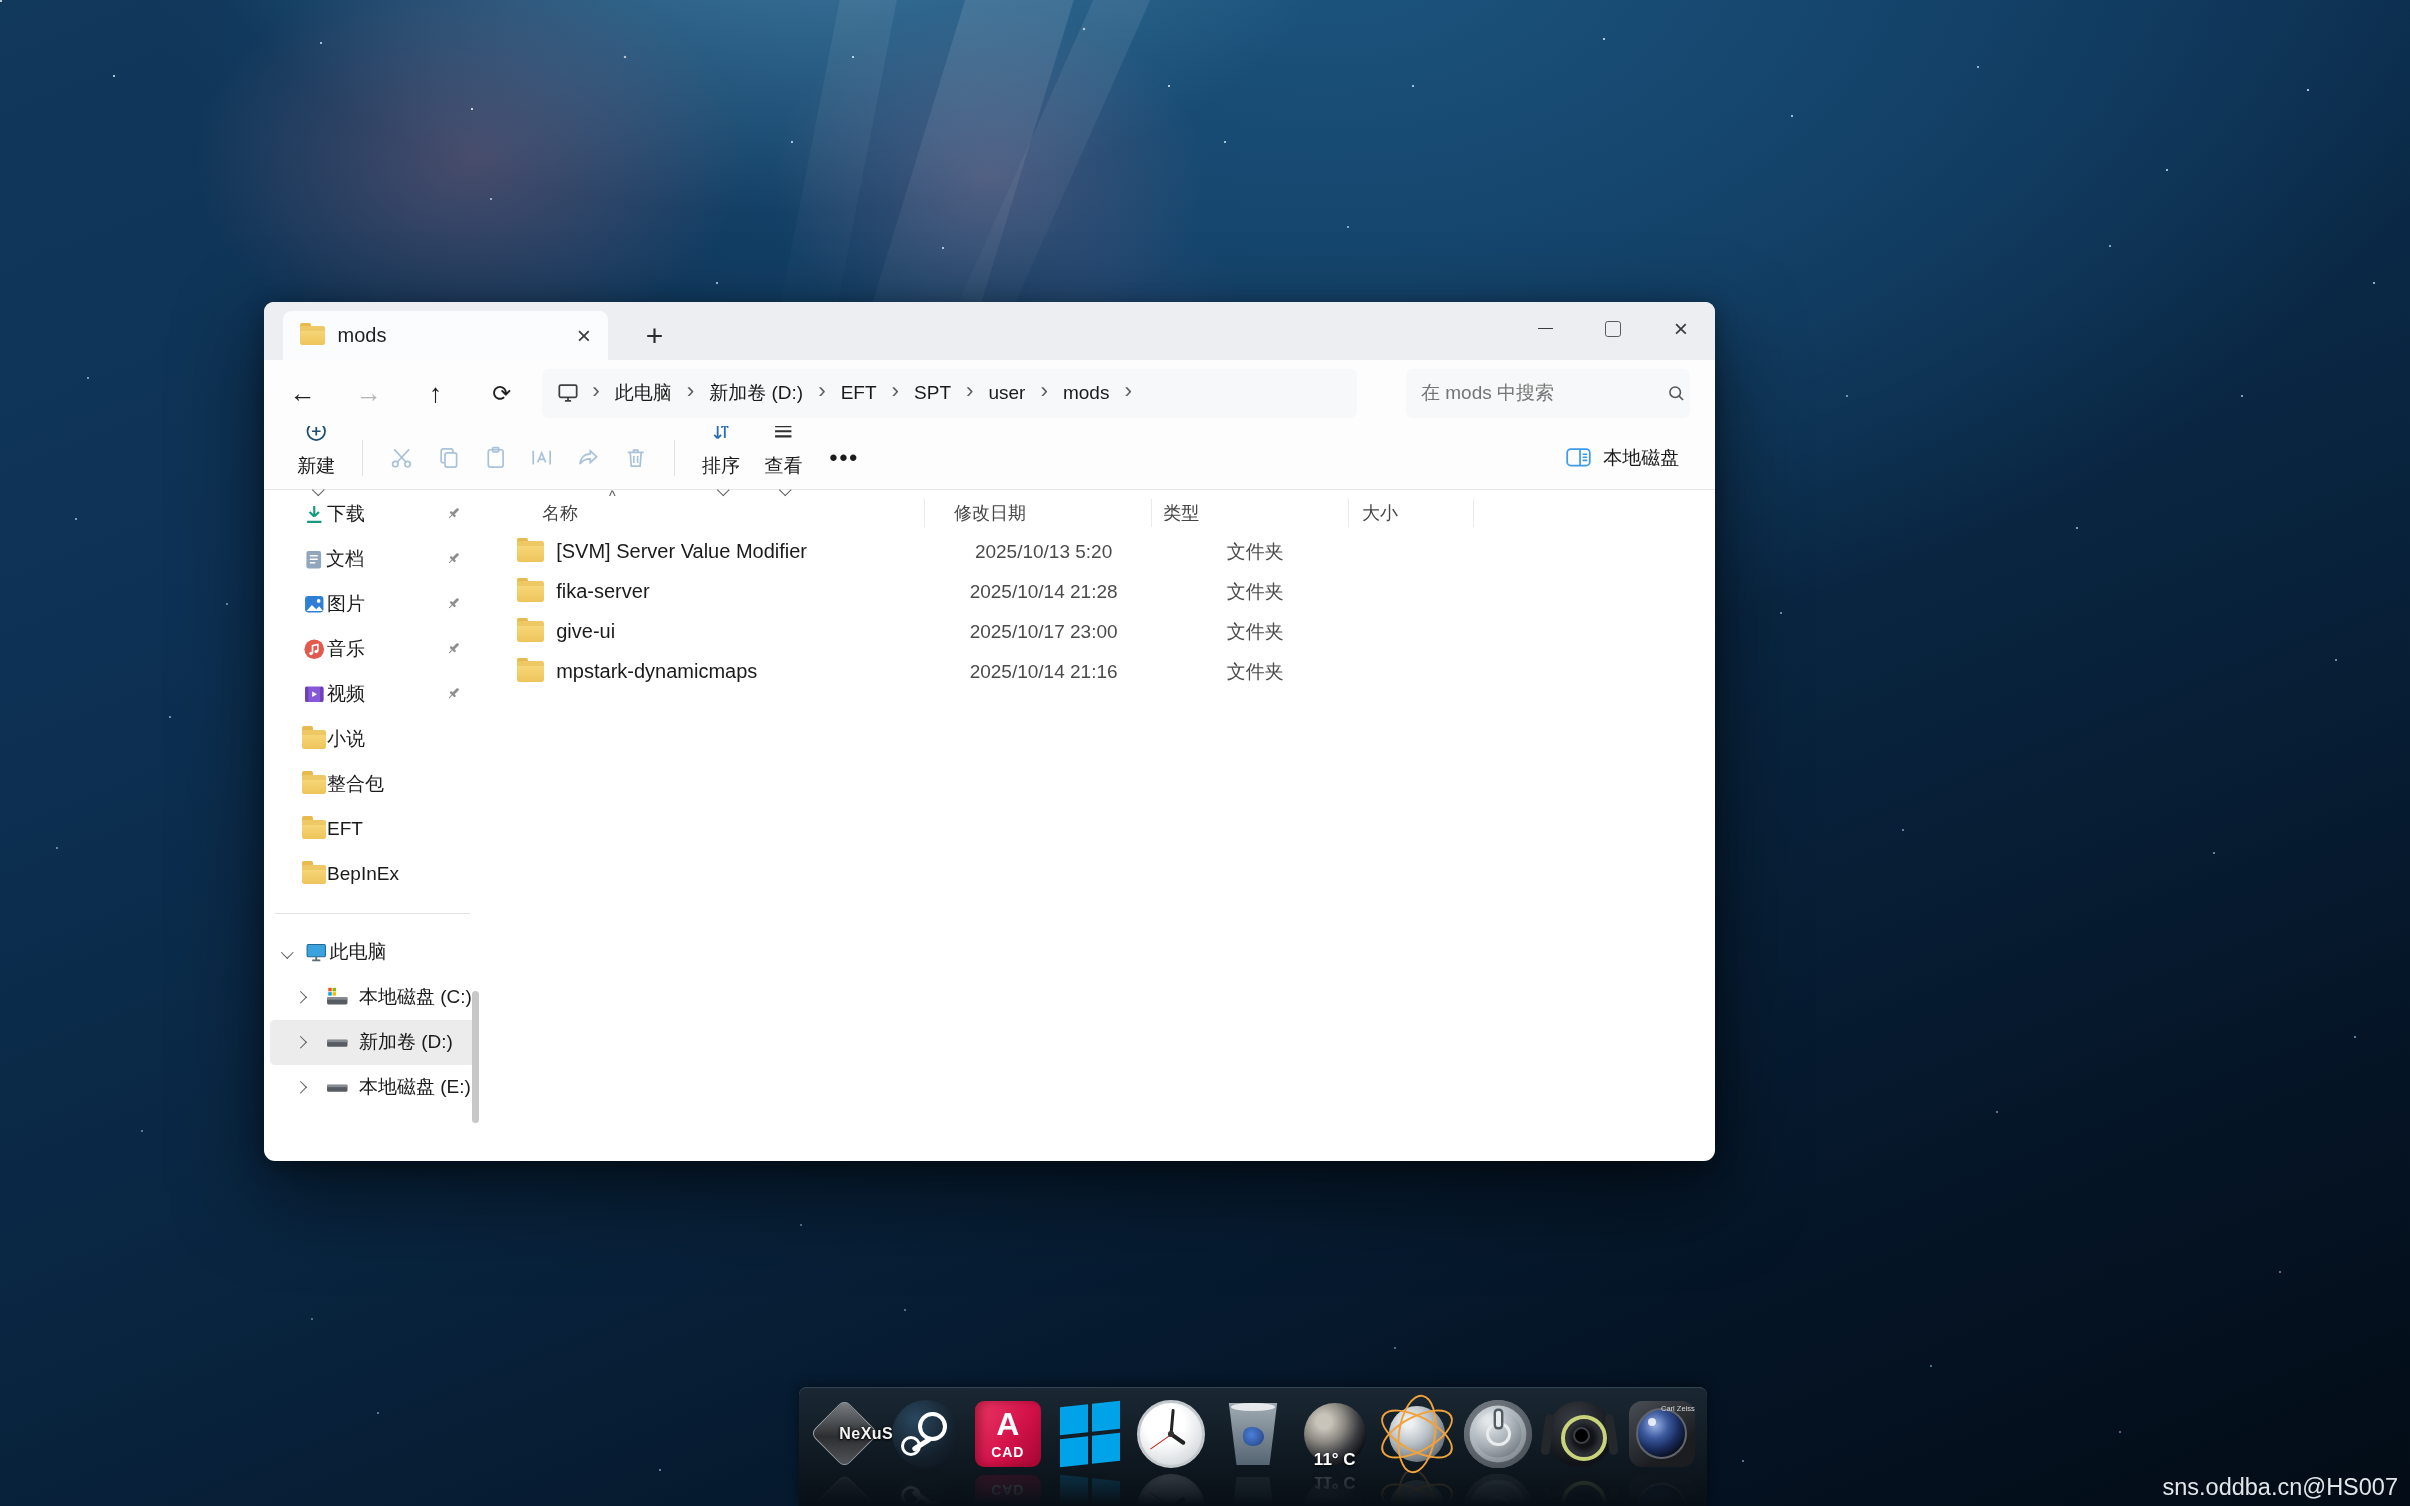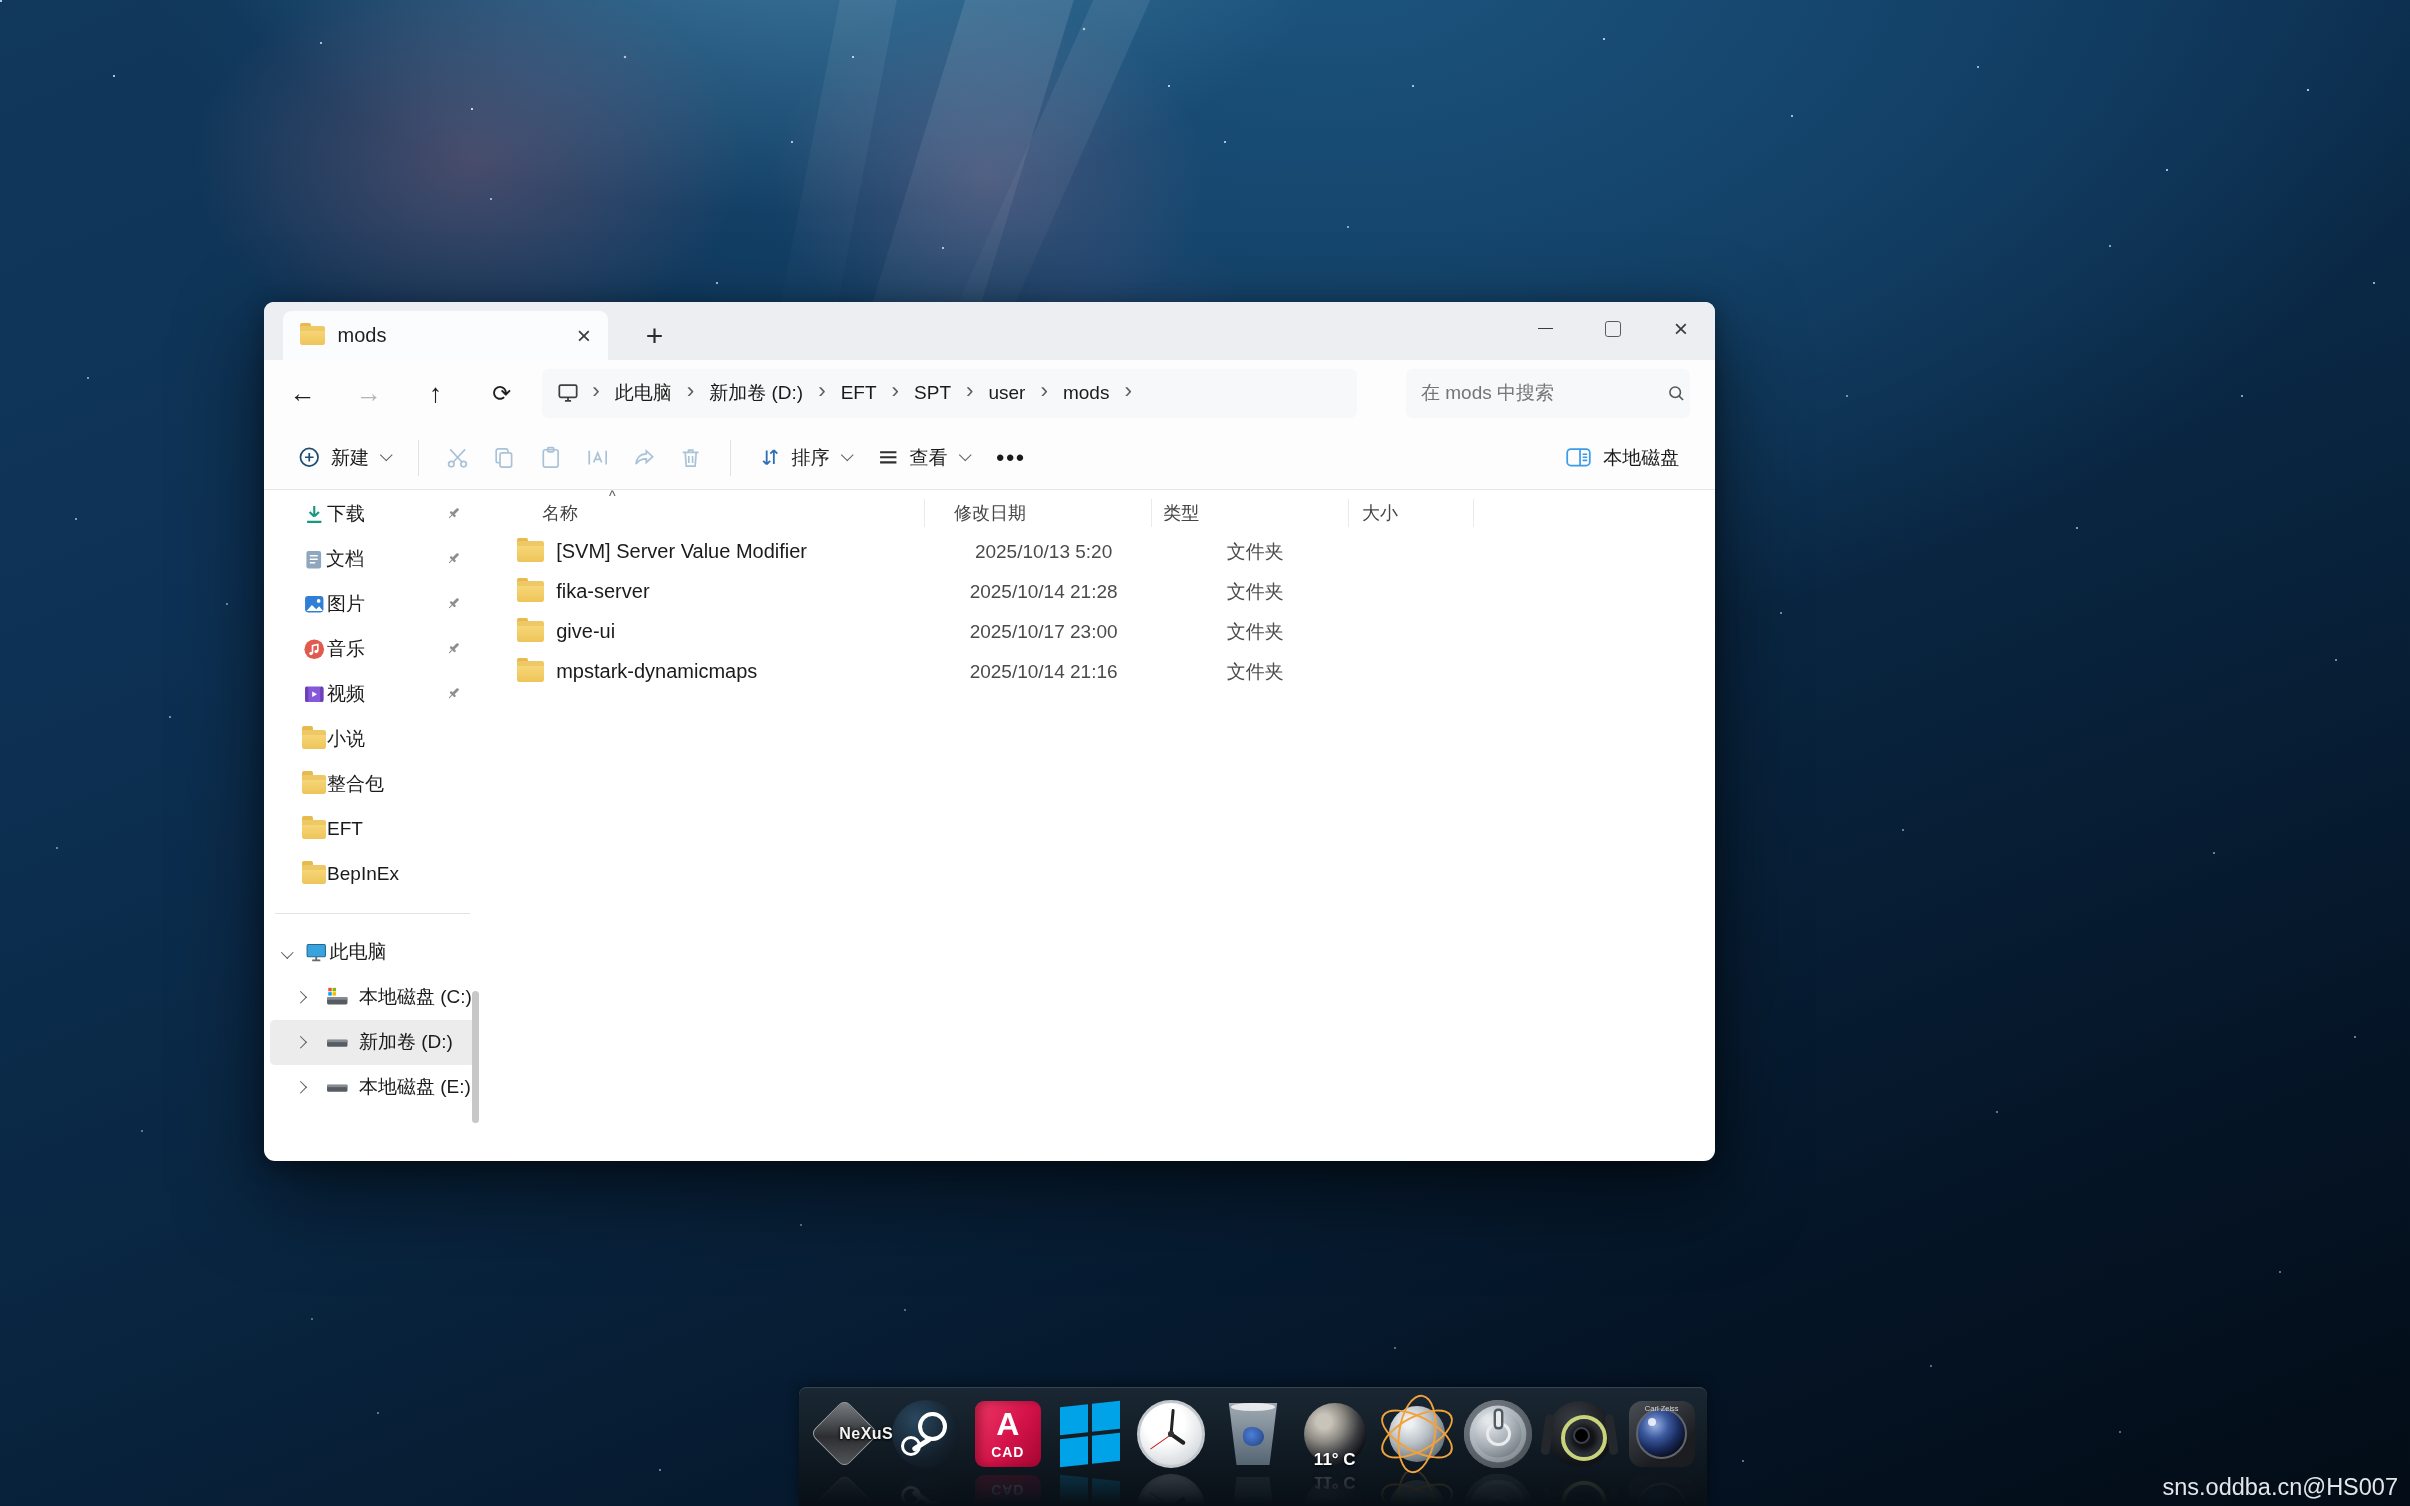--- a/index.html
+++ b/index.html
@@ -71,21 +71,21 @@
   .crumb-sep { font-size:22.6px; color:#5f5f5f; padding:0 5.6px 3.8px 5.6px; }
   .searchbox { position:absolute; left:1142px; top:8.5px; width:284px; height:49px; background:#f7f8f9;
     border-radius:6.6px; display:flex; align-items:center; padding:0 15px; }
   .searchbox input { flex:1; border:none; outline:none; background:transparent; font-size:19px; color:#3a3a3a;
     font-family:inherit; }
   .searchbox input::placeholder { color:#757575; }
   
   .toolbar { height:64px; display:flex; align-items:center; padding-left:21px; background:#fdfdfe;
     border-bottom:0.9px solid #e7e7e7; }
   .tbtn { display:flex; align-items:center; gap:9.4px; padding:8.5px 12.2px; border-radius:5.6px; font-size:19px;
-    color:#1b1b1b; white-space:nowrap; }
+    color:#1b1b1b; white-space:nowrap;flex-direction:column; }
   .tsep { width:0.9px; height:36px; background:#e2e2e2; margin:0 15px; }
   .ticon { width:43px; height:43px; display:flex; align-items:center; justify-content:center; border-radius:5.6px; margin:0 1.9px; }
   .chev { display:inline-block; width:8.5px; height:8.5px; border-right:1.7px solid #5f5f5f;
     border-bottom:1.7px solid #5f5f5f; transform:rotate(45deg) translate(-1.9px,-1.9px); margin-left:3.8px; }
   .more { font-size:22.6px; font-weight:bold; color:#1b1b1b; letter-spacing:1.9px; padding:0 15px; }
   .details-btn { margin-left:auto; margin-right:24.5px; display:flex; align-items:center; gap:11.3px;
     font-size:19px; color:#1b1b1b; padding:8.5px 11.3px; border-radius:5.6px; }
   
   .content { display:flex; height:635px; }
   .sidebar { width:217px; position:relative; padding-top:1.9px; }
@@ -212,21 +212,21 @@
   .audio i { position:absolute; top:13px; width:9.4px; height:41px; background:#24272c; border-radius:4.7px; }
   .audio .l { left:-3.8px; transform:rotate(8deg); }
   .audio .r { right:-3.8px; transform:rotate(-8deg); }
   
   .cam { width:66px; height:66px; border-radius:13px; position:relative;
     background:linear-gradient(145deg,#4a4f56,#1b1d21 70%); display:flex; align-items:center; justify-content:center; }
   .cam .lens { width:51px; height:51px; border-radius:50%; position:relative; border:2.8px solid #62666c;
     background:radial-gradient(circle at 36% 32%, #8fa8dc 4%, #3c5a9e 30%, #1a2c5e 55%, #070b16 80%); }
   .cam .lens::after { content:""; position:absolute; left:9.4px; top:7.5px; width:8.5px; height:8.5px;
     border-radius:50%; background:rgba(255,255,255,0.8); }
-  .cam .brand { position:absolute; top:2.8px; left:0; right:0; text-align:center; font-size:7.5px; color:#d8d8d8; }
+  .cam .brand { position:absolute; top:2.8px; left:0; right:0; text-align:right; font-size:7.5px; color:#d8d8d8; }
 
   .watermark { position:absolute; right:13px; bottom:5.6px; font-size:23.5px; color:#eef2f5; opacity:0.95; }
 
   svg { display:block; }
 </style>
 </head>
 <body>
 
 <div class="stars"></div>
 <div class="ray ray1"></div>

